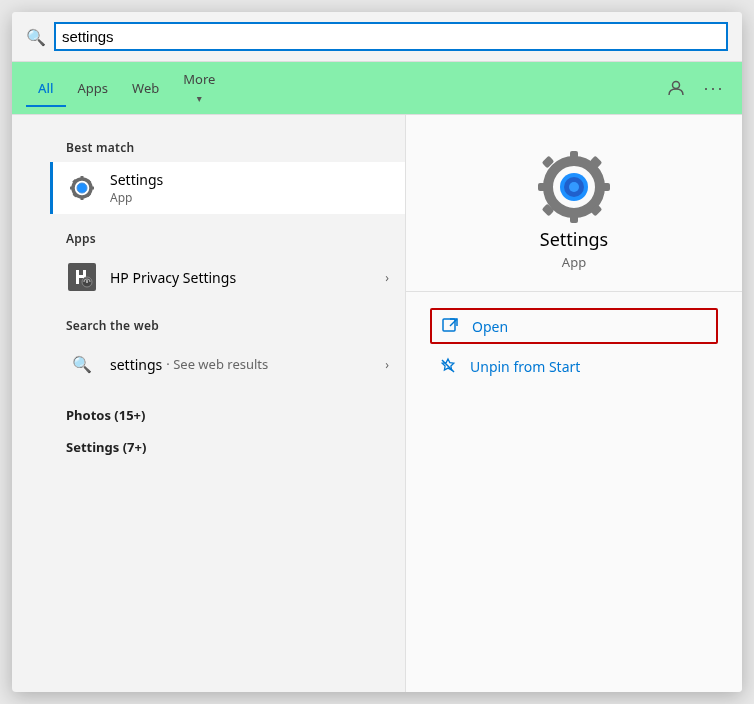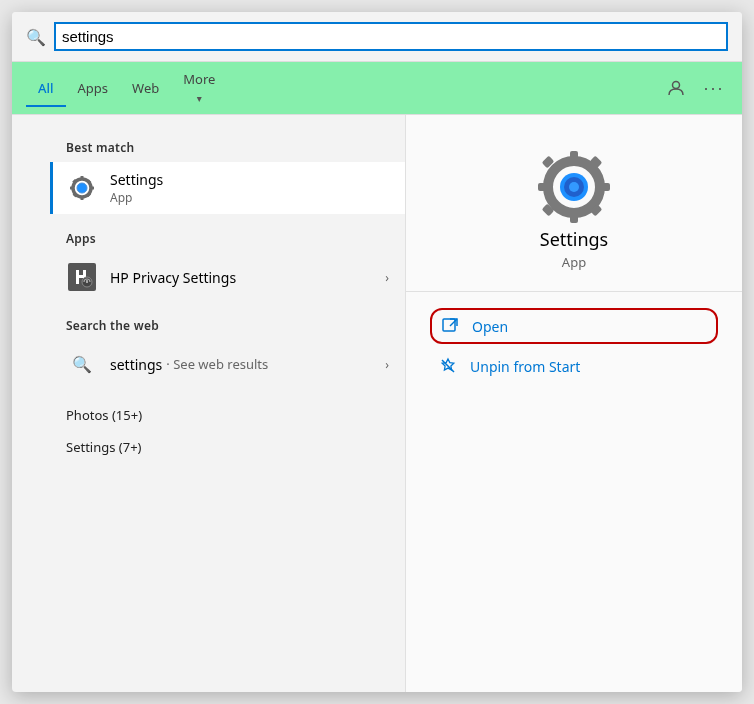--- a/index.html
+++ b/index.html
@@ -200,21 +200,21 @@
       display: flex;
       flex-direction: column;
       gap: 4px;
     }
     .action-item {
       display: flex;
       align-items: center;
       padding: 8px 8px;
       cursor: pointer;
       gap: 12px;
-      border-radius: 12px;
+      border-radius: 2px;
     }
     .action-item.open-action {
       border: 2px solid #c00000;
       padding: 6px 8px;
     }
     .action-icon {
       width: 20px;
       height: 20px;
       display: flex;
       align-items: center;
@@ -248,21 +248,21 @@
       color: white;
       font-weight: bold;
     }
     .chevron-down {
       font-size: 10px;
       color: #555;
     }
     
     .section-heading-sub {
       font-size: 13px;
-      font-weight: 400;
+      font-weight: 700;
       color: #222;
       padding: 10px 16px 4px;
     }
   </style>
 </head>
 <body>
 
 <div class="search-window">
 
   <div class="search-bar">

